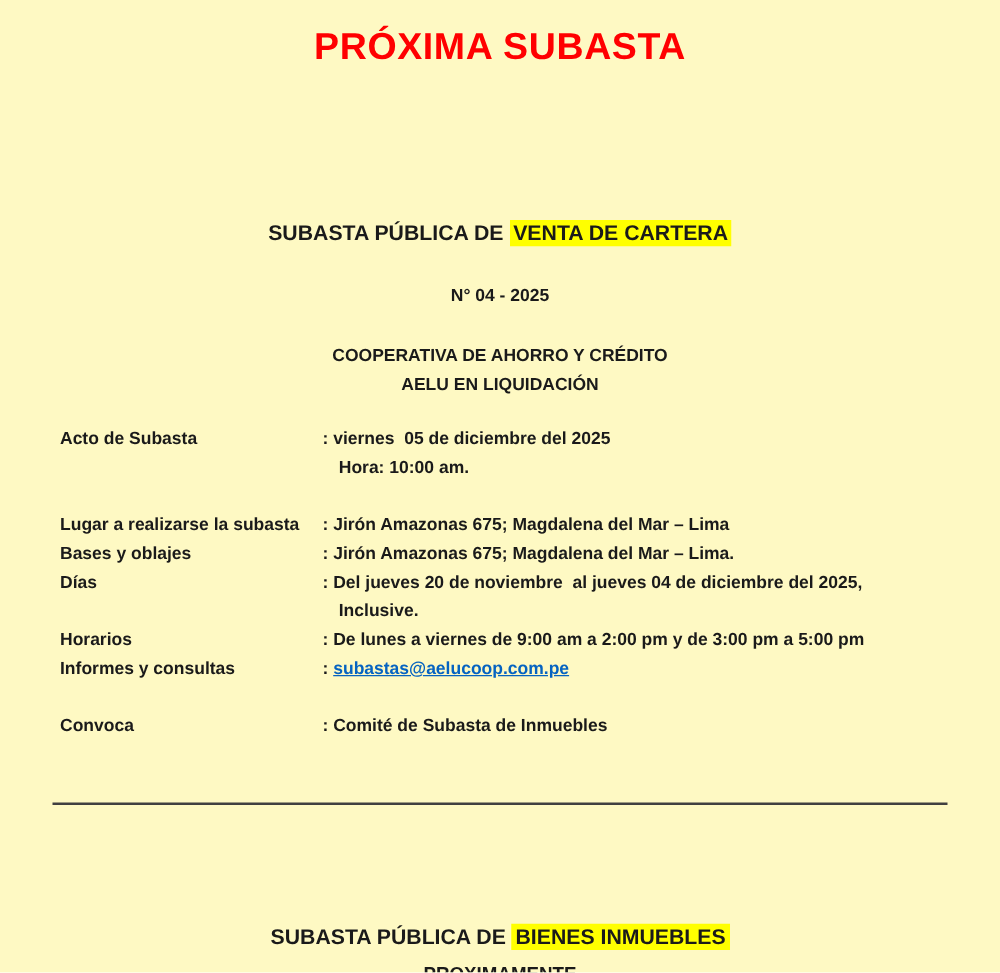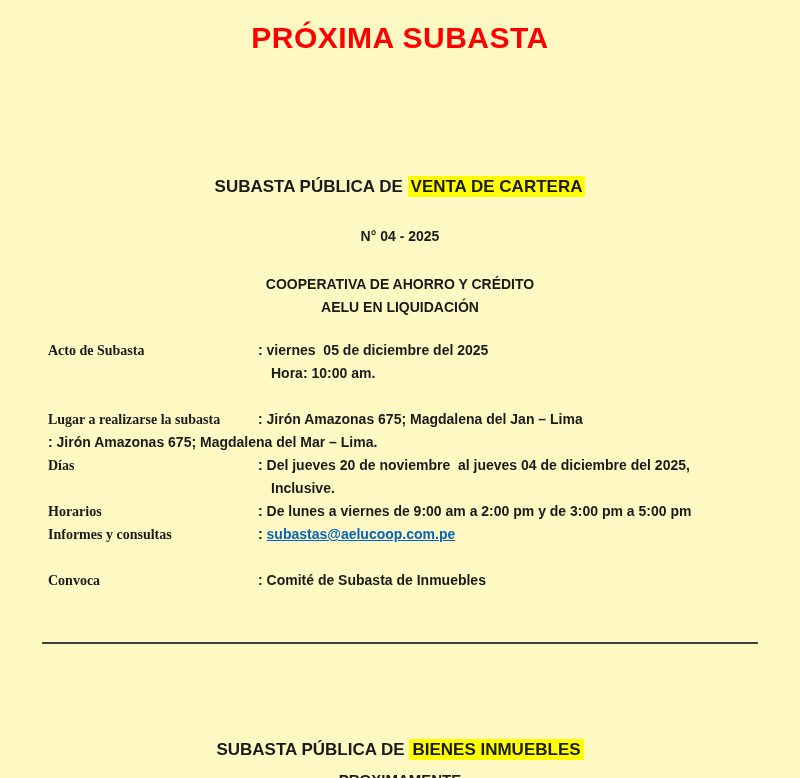--- a/index.html
+++ b/index.html
@@ -13,21 +13,21 @@
   body{font-family:"Liberation Sans", sans-serif; color:#1a1a1a;}
   .page{width:800px;height:778px;padding-top:20px;font-weight:700;overflow:hidden;background:#fef9c3;}
   .main-title{margin:0;text-align:center;font-size:30px;line-height:36px;color:var(--title-red);letter-spacing:0.5px;}
   .section-title{margin-top:120px;text-align:center;font-size:17px;line-height:22px;}
   .highlight{background:var(--highlight-yellow);padding:1px 3px;}
   .doc-number{margin-top:28px;text-align:center;font-size:14px;line-height:20px;}
   .org-block{margin-top:27px;text-align:center;font-size:14px;line-height:23px;}
   .details{margin-top:20px;padding-left:48px;padding-right:36px;font-size:14px;}
   .detail-row{display:flex;align-items:flex-start;}
   .detail-row.gap{margin-top:23px;}
-  .detail-label{width:210px;flex:0 0 210px;line-height:23px;white-space:nowrap;font-family:Liberation Serif, serif;}
+  .detail-label{width:210px;flex:0 0 210px;line-height:23px;white-space:nowrap;}
   .detail-value{flex:1;line-height:23px;}
   .value-line{white-space:pre-wrap;}
   .value-line.cont{padding-left:13px;}
   .email-link{color:var(--link-blue);text-decoration:underline;font-weight:700;}
   .divider{margin:50px 42px 0 42px;border:none;border-top:2px solid var(--divider);height:0;}
   .footer-title{margin-top:95px;text-align:center;font-size:17px;line-height:22px;}
   .coming-soon{margin-top:6px;text-align:center;font-size:15px;line-height:26px;}
 </style>
 </head>
 <body>
@@ -51,25 +51,26 @@
       <div class="detail-label">Acto de Subasta</div>
       <div class="detail-value">
         <div class="value-line">: viernes  05 de diciembre del 2025</div>
         <div class="value-line cont">Hora: 10:00 am.</div>
       </div>
     </div>
 
     <div class="detail-row gap">
       <div class="detail-label">Lugar a realizarse la subasta</div>
       <div class="detail-value">
-        <div class="value-line">: Jirón Amazonas 675; Magdalena del Jan – Lima</div>
+        <div class="value-line">: Jirón Amazonas 675; Magdalena del Mar – Lima</div>
       </div>
     </div>
 
     <div class="detail-row">
+      <div class="detail-label">Bases y oblajes</div>
       <div class="detail-value">
         <div class="value-line">: Jirón Amazonas 675; Magdalena del Mar – Lima.</div>
       </div>
     </div>
 
     <div class="detail-row">
       <div class="detail-label">Días</div>
       <div class="detail-value">
         <div class="value-line">: Del jueves 20 de noviembre  al jueves 04 de diciembre del 2025,</div>
         <div class="value-line cont">Inclusive.</div>

